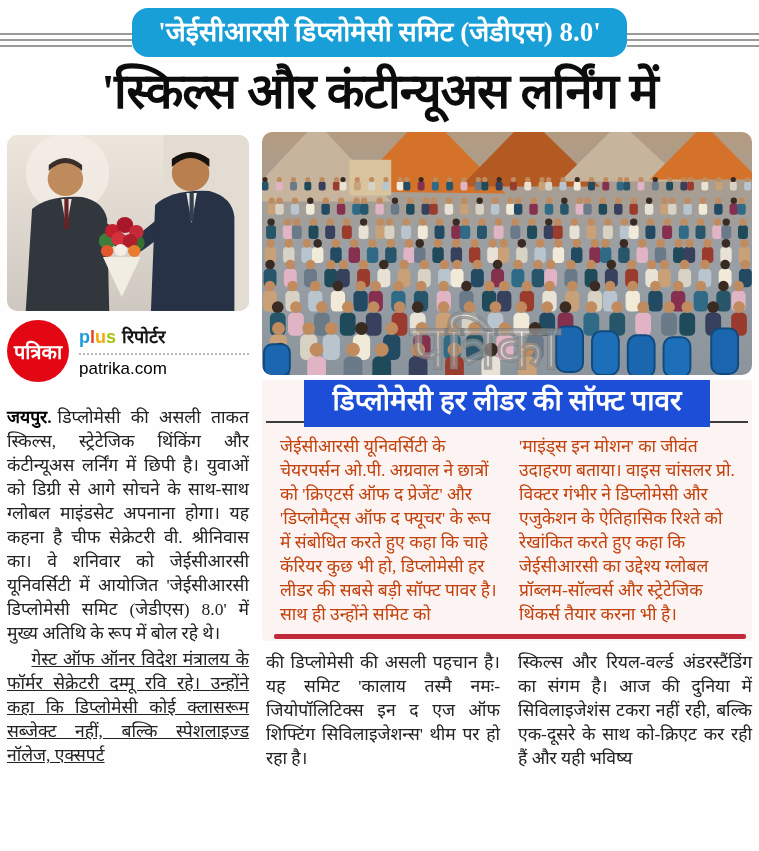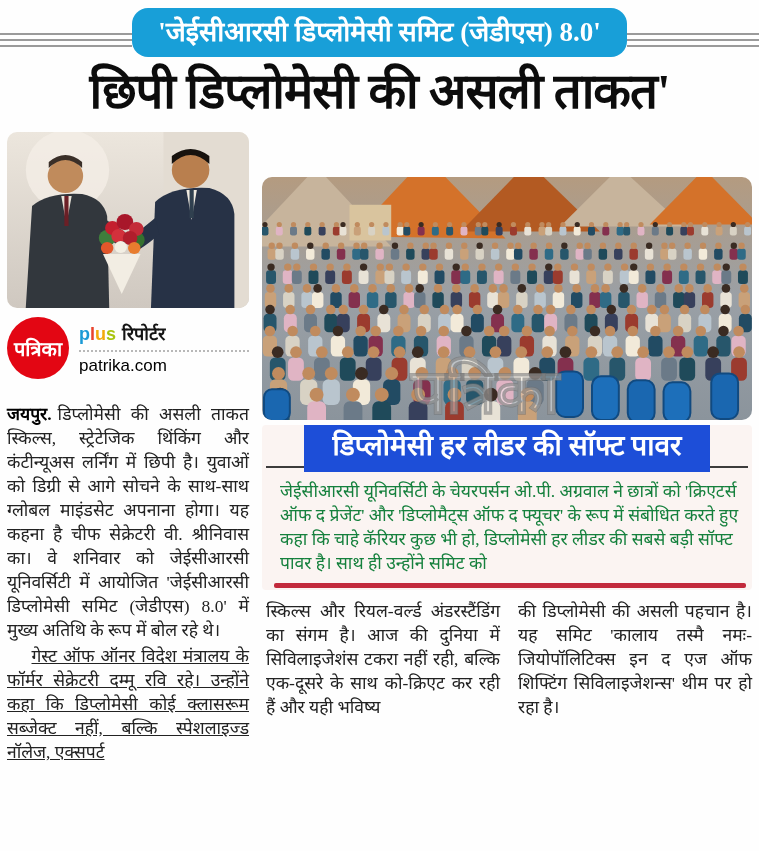--- a/index.html
+++ b/index.html
@@ -39,39 +39,39 @@
   .article-text p{margin:0;}
   .article-text p + p{text-indent:1.4em;margin-top:2px;text-decoration:underline;}
   .dateline{font-weight:800;color:#000;margin-right:6px;}
   
   .quote-section{background:#fbf4f2;border-radius:4px;margin-top:5px;padding-bottom:2px;}
   .banner-row{position:relative;text-align:center;height:46px;}
   .banner-row::after{content:"";position:absolute;left:4px;right:4px;bottom:3px;height:2px;background:#3c3c3c;}
   .quote-title{position:relative;z-index:1;display:inline-block;background:#1d4ed8;color:#fff;
     font-size:28px;font-weight:800;padding:3px 28px 8px;line-height:36px;}
   .quote-cols{display:flex;gap:18px;padding:8px 12px 4px 18px;}
-  .quote-col{flex:1;min-width:0;font-size:17.5px;line-height:24px;color:#15803d;}
+  .quote-col{flex:1;min-width:0;font-size:17.5px;line-height:24px;color:#c2410c;}
   .red-divider{height:5px;background:#c22a3c;border-radius:2px;margin:4px 6px 0 12px;}
   
   .bottom-cols{display:flex;gap:18px;margin-top:9px;padding-left:4px;}
   .bottom-col{flex:1;min-width:0;font-size:17.5px;line-height:24px;text-align:justify;color:#222;}
 </style>
 </head>
 <body>
 
 <div class="page">
 
   <div class="kicker-row">
     <div class="triple-lines"></div>
     <div class="kicker-pill">'जेईसीआरसी डिप्लोमेसी समिट (जेडीएस) 8.0'</div>
     <div class="triple-lines"></div>
   </div>
 
   <div class="headline">
-    <div>छिपी डिप्लोमेसी की असली ताकत'</div>
+    <div>'स्किल्स और कंटीन्यूअस लर्निंग में</div>
   </div>
 
   <div class="content">
 
     <div class="left-col">
 
       <div class="photo photo-left">
         <svg viewBox="0 0 232 176" preserveAspectRatio="none">
           <defs>
             <linearGradient id="pbg" x1="0" y1="0" x2="0" y2="1">
@@ -601,23 +601,24 @@
           <text x="150" y="238" font-size="62" font-weight="bold" fill="rgba(255,255,255,0.40)" stroke="rgba(110,110,110,0.55)" stroke-width="1.5" id="watermark-text">पत्रिका</text>
         </svg>
       </div>
 
       <div class="quote-section">
         <div class="banner-row">
           <div class="quote-title">डिप्लोमेसी हर लीडर की सॉफ्ट पावर</div>
         </div>
         <div class="quote-cols">
           <div class="quote-col">जेईसीआरसी यूनिवर्सिटी के चेयरपर्सन ओ.पी. अग्रवाल ने छात्रों को 'क्रिएटर्स ऑफ द प्रेजेंट' और 'डिप्लोमैट्स ऑफ द फ्यूचर' के रूप में संबोधित करते हुए कहा कि चाहे कॅरियर कुछ भी हो, डिप्लोमेसी हर लीडर की सबसे बड़ी सॉफ्ट पावर है। साथ ही उन्होंने समिट को</div>
+          <div class="quote-col">'माइंड्स इन मोशन' का जीवंत उदाहरण बताया। वाइस चांसलर प्रो. विक्टर गंभीर ने डिप्लोमेसी और एजुकेशन के ऐतिहासिक रिश्ते को रेखांकित करते हुए कहा कि जेईसीआरसी का उद्देश्य ग्लोबल प्रॉब्लम-सॉल्वर्स और स्ट्रेटेजिक थिंकर्स तैयार करना भी है।</div>
         </div>
         <div class="red-divider"></div>
       </div>
 
       <div class="bottom-cols">
+        <div class="bottom-col">की डिप्लोमेसी की असली पहचान है। यह समिट 'कालाय तस्मै नमः- जियोपॉलिटिक्स इन द एज ऑफ शिफ्टिंग सिविलाइजेशन्स' थीम पर हो रहा है।</div>
         <div class="bottom-col">स्किल्स और रियल-वर्ल्ड अंडरस्टैंडिंग का संगम है। आज की दुनिया में सिविलाइजेशंस टकरा नहीं रही, बल्कि एक-दूसरे के साथ को-क्रिएट कर रही हैं और यही भविष्य</div>
-        <div class="bottom-col">की डिप्लोमेसी की असली पहचान है। यह समिट 'कालाय तस्मै नमः- जियोपॉलिटिक्स इन द एज ऑफ शिफ्टिंग सिविलाइजेशन्स' थीम पर हो रहा है।</div>
       </div>
     </div>
   </div>
 </div>
 
 </body></html>

